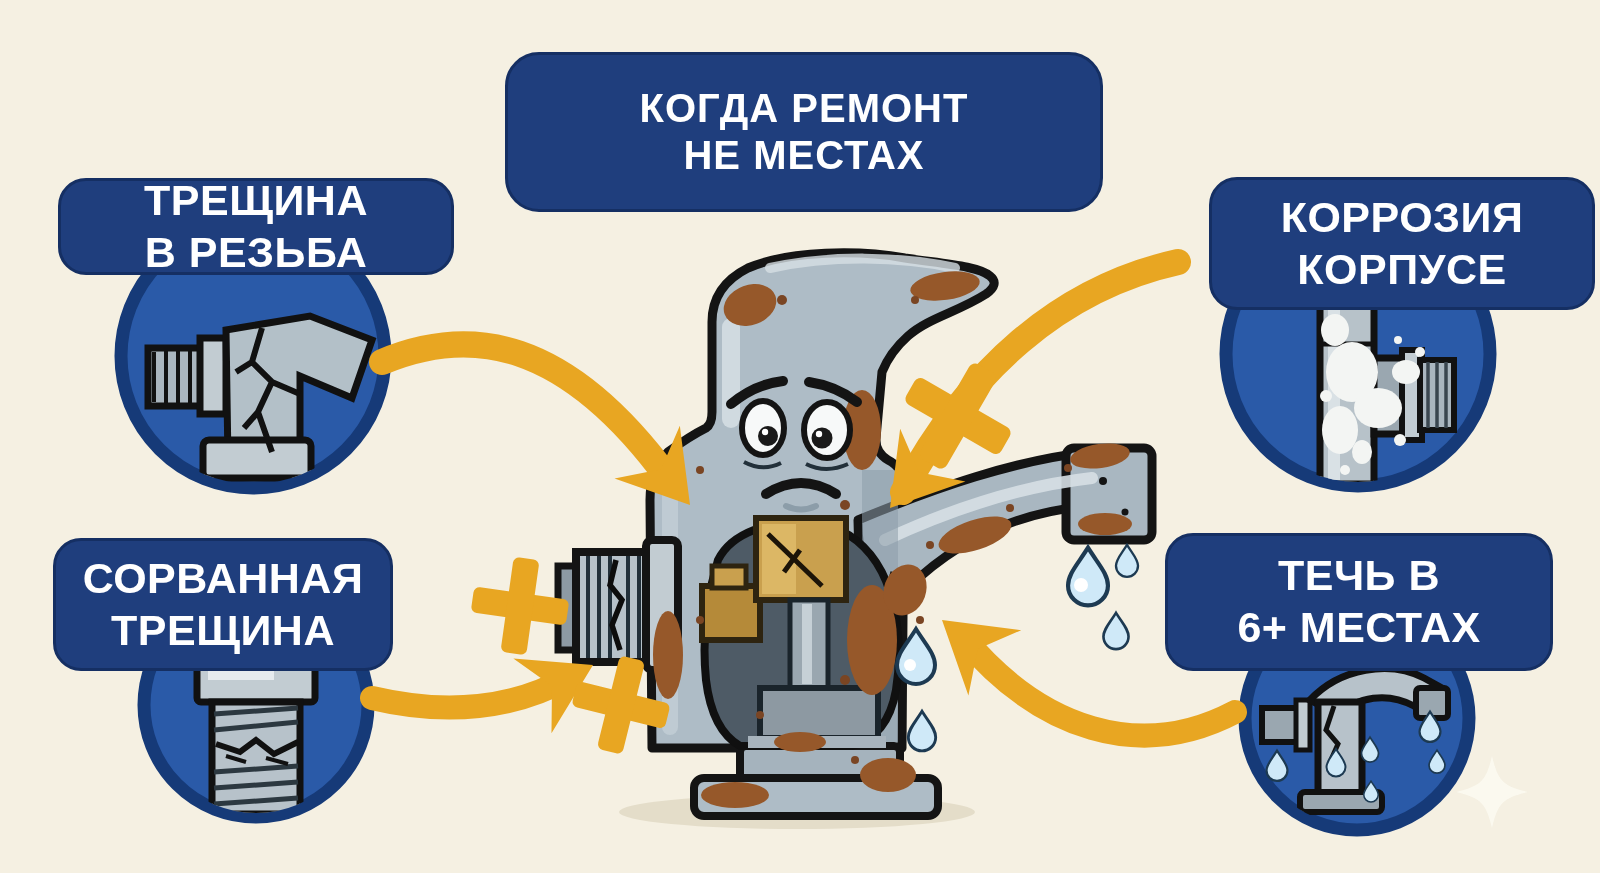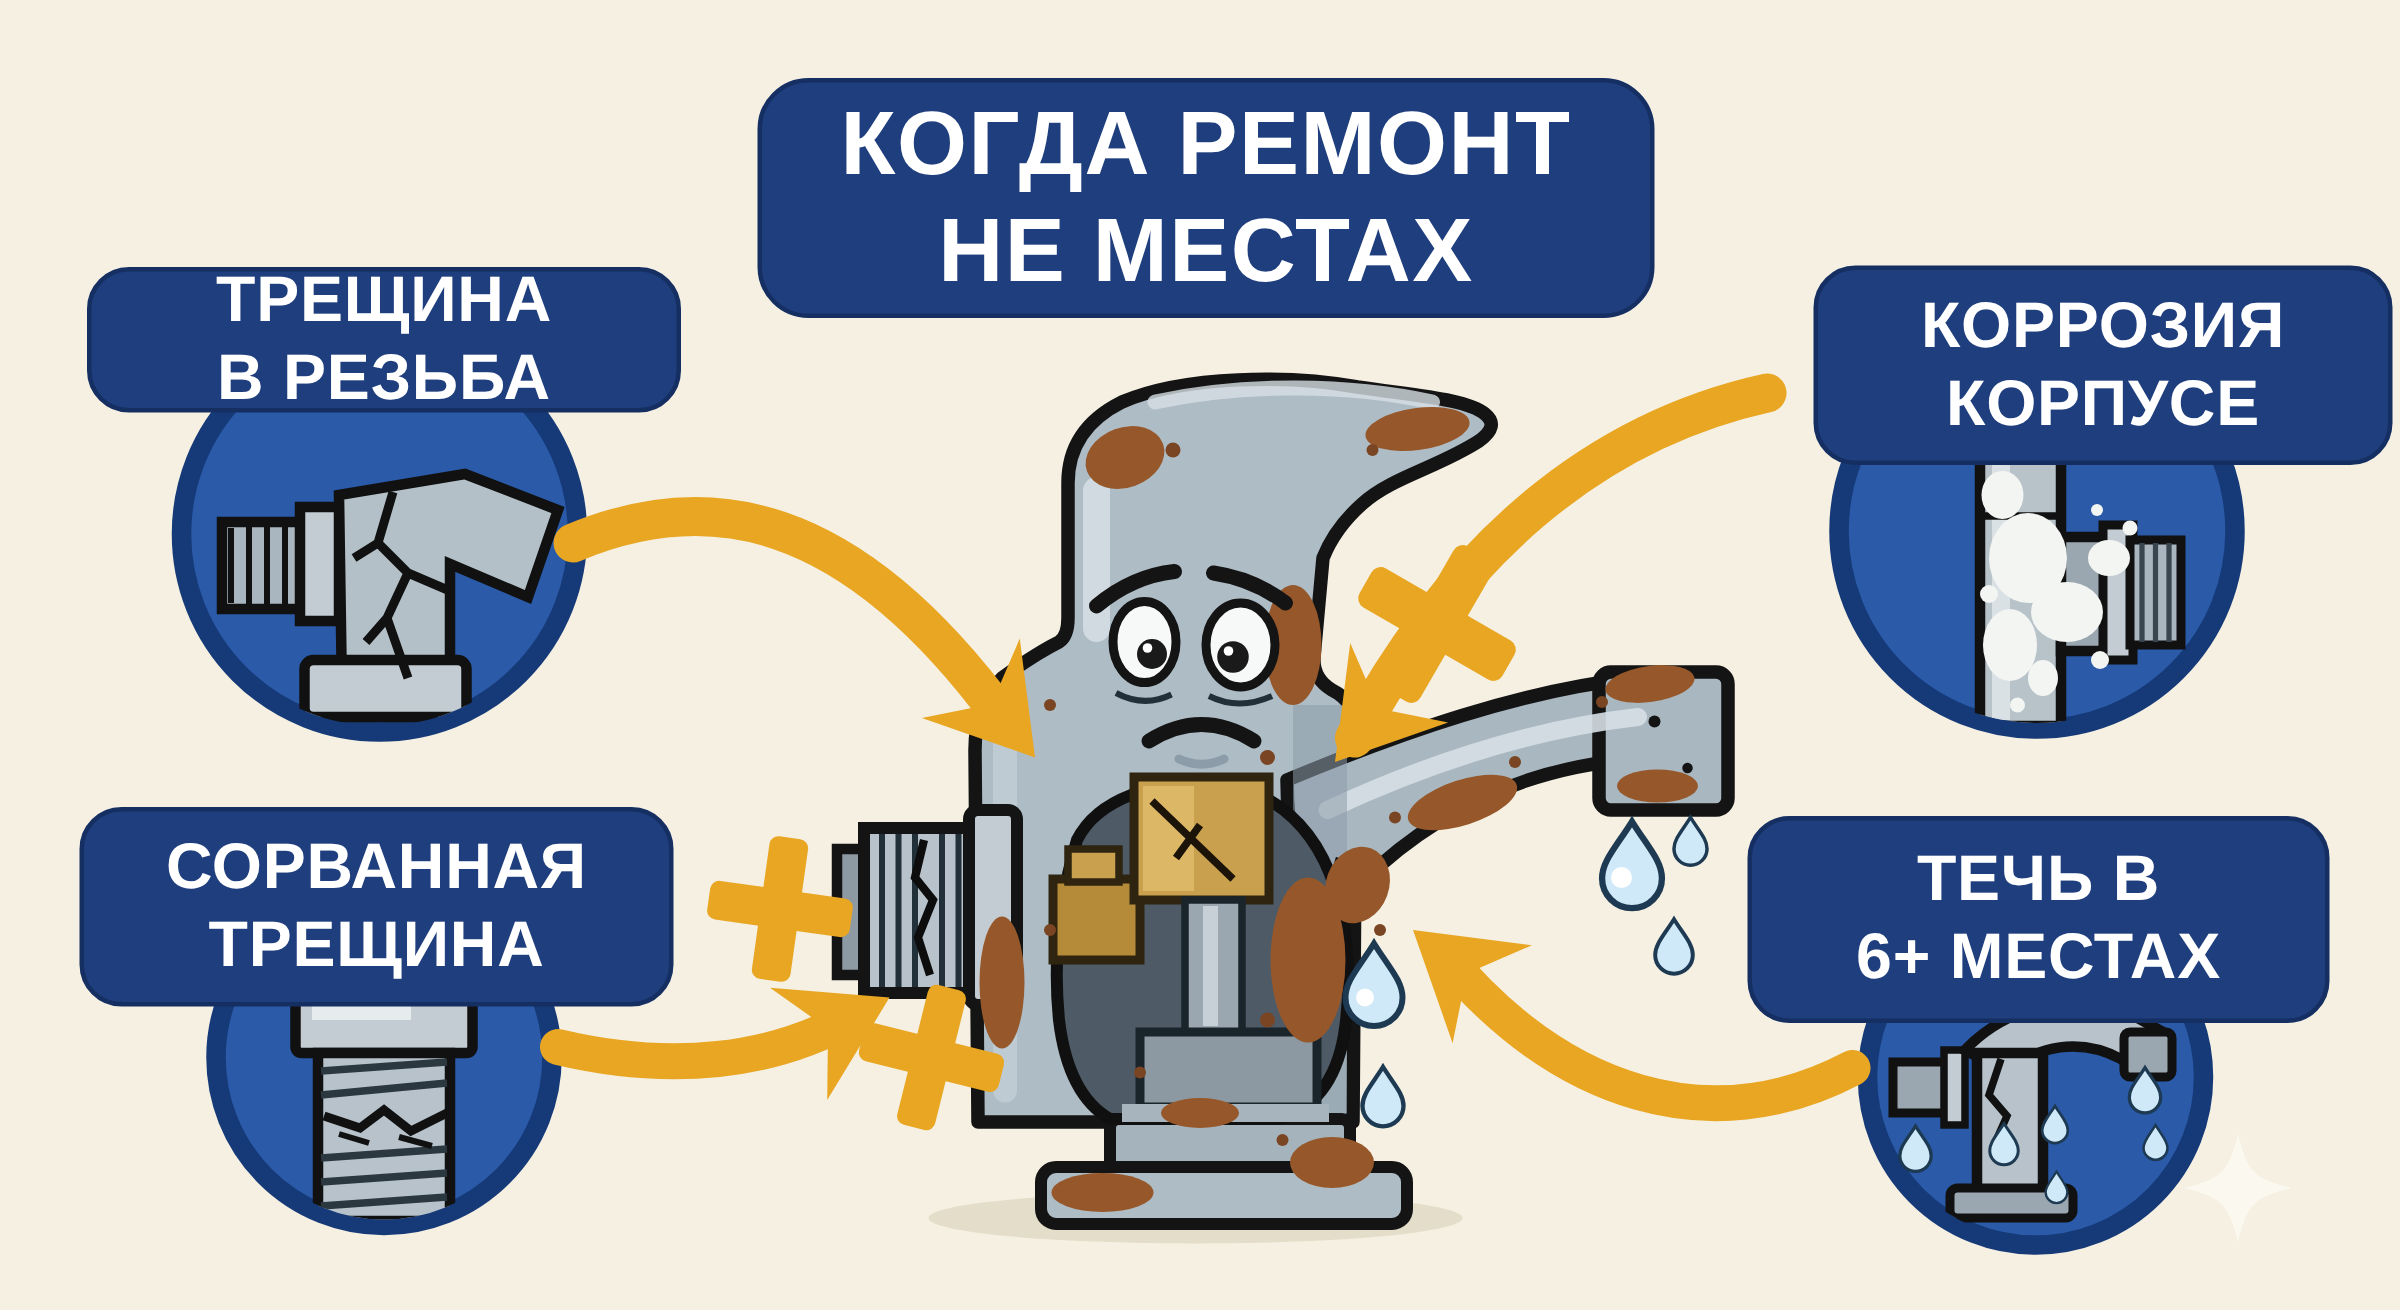--- a/index.html
+++ b/index.html
@@ -3,26 +3,26 @@
 <meta charset="utf-8">
 <style>
   html,body{margin:0;padding:0;background:#f5f0e2;}
   .stage{position:relative;width:1600px;height:873px;background:#f5f0e2;overflow:hidden;
          font-family:"Liberation Sans","DejaVu Sans",sans-serif;}
   .stage svg{position:absolute;left:0;top:0;}
   .banner{position:absolute;background:#1f3e7d;border:3px solid #152f63;color:#fff;
           display:flex;flex-direction:column;align-items:center;justify-content:center;
           text-align:center;font-weight:bold;box-sizing:border-box;z-index:5;}
   .title-box{left:505px;top:52px;width:598px;height:160px;border-radius:34px;
-             font-size:60px;line-height:1.18;letter-spacing:1px;}
+             font-size:40px;line-height:1.18;letter-spacing:1px;}
   .callout-box{border-radius:28px;font-size:43px;line-height:1.2;letter-spacing:0.5px;}
   .tl{left:58px;top:178px;width:396px;height:97px;}
   .tr{left:1165px;top:177px;width:386px;height:133px;margin-left:44px;}
-  .bl{left:53px;top:538px;width:396px;height:133px;}
-  .br{left:1165px;top:533px;width:388px;height:138px;margin-top:11px;}
+  .bl{left:53px;top:538px;width:340px;height:133px;}
+  .br{left:1165px;top:533px;width:388px;height:138px;}
 </style>
 </head>
 <body>
 
 <div class="stage">
 
 <svg width="1600" height="873" viewBox="0 0 1600 873">
   <defs>
     <path id="drop" d="M0,-26 C10,-10 19,-1 19,10 A19,19 0 1,1 -19,10 C-19,-1 -10,-10 0,-26 Z"></path>
     <polygon id="ahead" points="0,0 -68,-42 -46,0 -68,42"></polygon>

